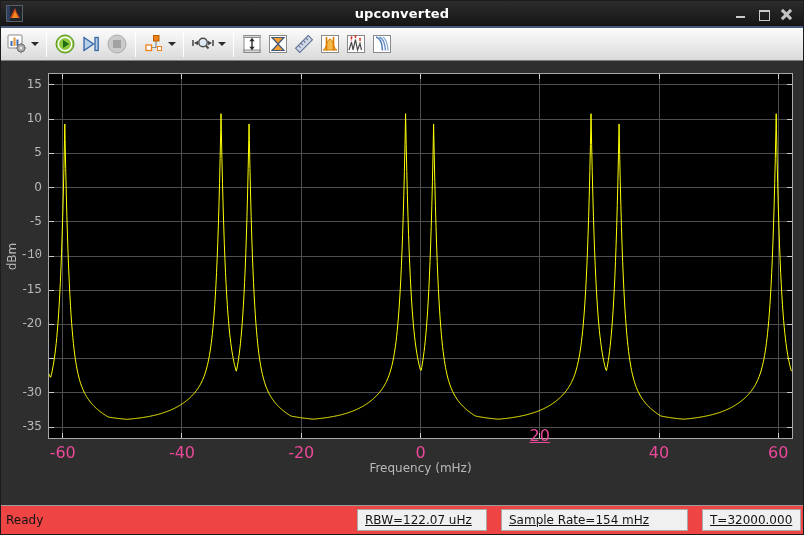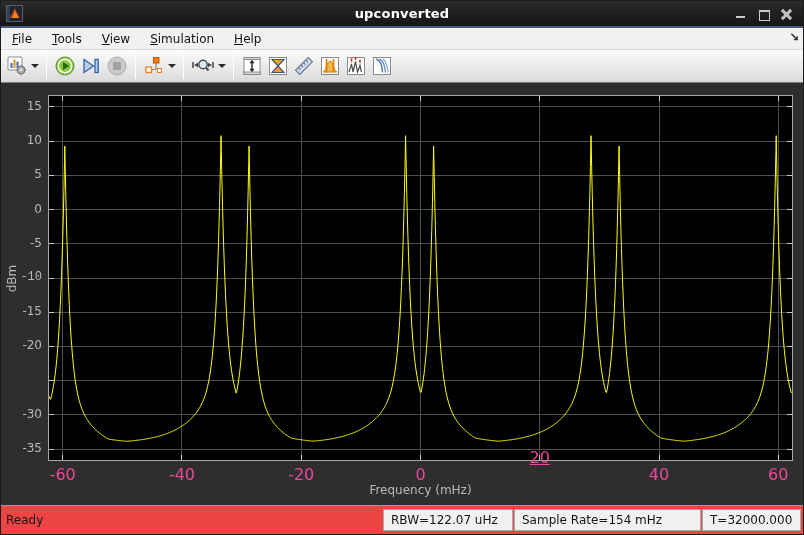--- a/index.html
+++ b/index.html
@@ -64,21 +64,21 @@
   .xlabel { position:absolute; left:47px; width:745px; top:400px;
     text-align:center; font-size:12px; color:#b9b9b9; }
   .ylabel { position:absolute; left:-9px; top:188px; width:40px; height:15px;
     transform:rotate(-90deg); text-align:center; font-size:12px; color:#b9b9b9; }
 
   
   .statusbar { flex:0 0 29px; background:#ef4444; border-top:1px solid #9b9b9b;
     display:flex; align-items:center; font-size:12px; color:#141414;
     padding:0 2px; }
   .status-text { padding-left:3px; }
-  .status-panels { margin-left:auto; display:flex; gap:1px; }
+  .status-panels { margin-left:auto; display:flex; gap:14px;text-decoration:underline; }
   .spanel { border:1px solid #a8a8a8; background:#f0f0f0; padding:3px 7px;
     white-space:nowrap; }
   .spanel.p1 { min-width:130px; }
   .spanel.p2 { min-width:187px; }
   .spanel.p3 { min-width:99px; }
 </style>
 </head>
 <body>
 
 <div class="window">
@@ -92,28 +92,20 @@
       </svg>
     </div>
     <div class="title-text">upconverted</div>
     <div class="win-controls">
       <div class="wc wc-min"></div>
       <div class="wc wc-max"></div>
       <div class="wc wc-close"></div>
     </div>
   </div>
 
-  <nav class="menubar" id="menubar">
-    <span class="menu-item"><u>F</u>ile</span>
-      <span class="menu-item"><u>T</u>ools</span>
-      <span class="menu-item"><u>V</u>iew</span>
-      <span class="menu-item"><u>S</u>imulation</span>
-      <span class="menu-item"><u>H</u>elp</span>
-      <span class="dock-arrow">↘</span>
-  </nav>
 
   <div class="toolbar">
 
     <button class="tb">
       <svg width="22" height="22" viewBox="0 0 22 22">
         <rect x="2" y="2" width="14" height="13" rx="1" fill="#ffffff" stroke="#8a8a8a"></rect>
         <rect x="4.5" y="8" width="2" height="5" fill="#3b6fb5"></rect>
         <rect x="7.5" y="4.5" width="2" height="8.5" fill="#e8902c"></rect>
         <rect x="10.5" y="6.5" width="2" height="6.5" fill="#3b6fb5"></rect>
         <circle cx="15" cy="15" r="4" fill="#a9a9a9" stroke="#6e6e6e"></circle>

